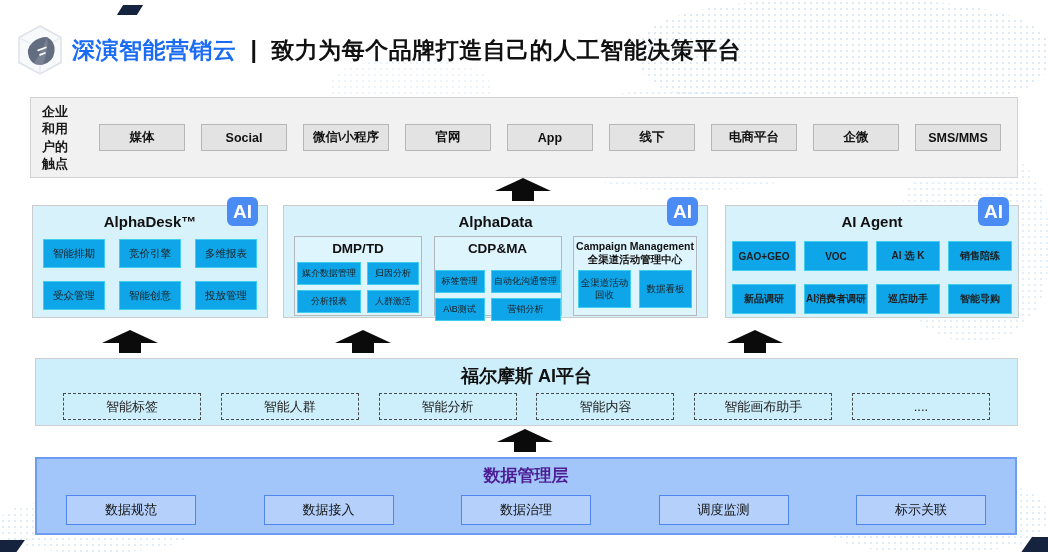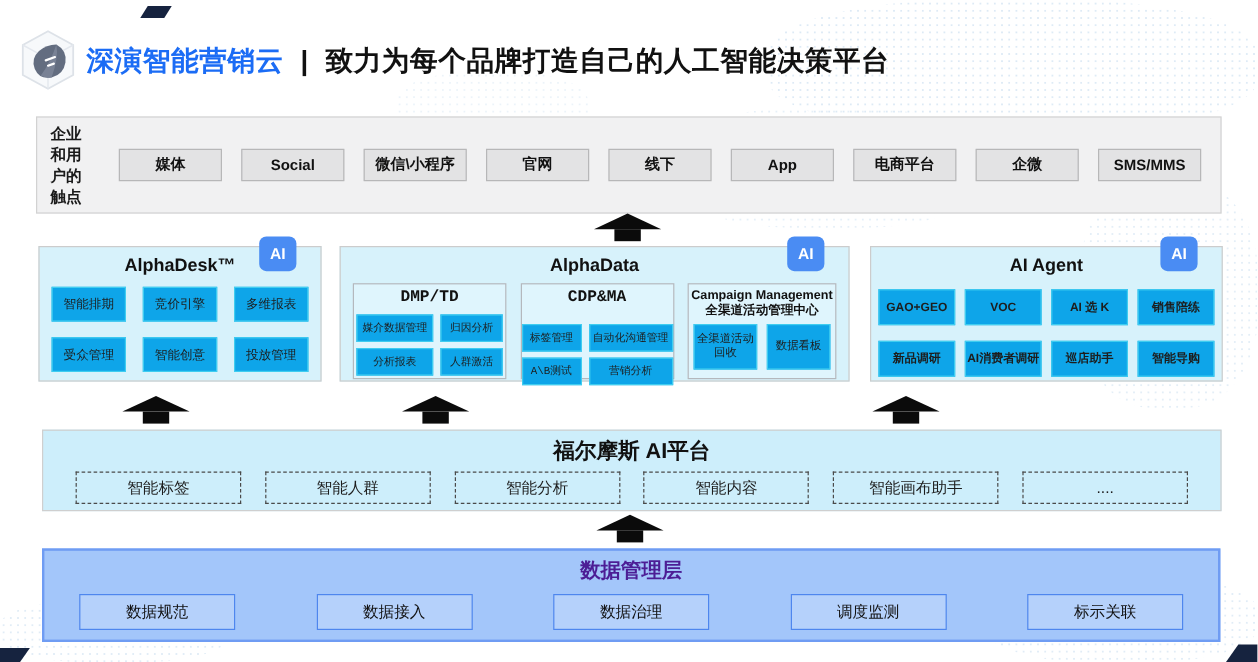--- a/index.html
+++ b/index.html
@@ -46,34 +46,34 @@
     border-right:28px solid transparent; border-bottom:13px solid #0b0b0b; }
   .arrow-stem { width:22px; height:10px; background:#0b0b0b; margin:0 auto; }
 
   
   .panel { position:absolute; top:205px; height:113px; background:#d7f2fb;
     border:1px solid #cccccc; z-index:2; }
   .panel-alphadesk { left:32px;  width:236px; }
   .panel-alphadata { left:283px; width:425px; }
   .panel-aiagent   { left:725px; width:294px; }
   .panel-title { text-align:center; font-weight:bold; font-size:15px; color:#111; margin-top:7px; }
-  .ai-badge { position:absolute; top:-9px; right:20px; width:31px; height:29px; background:#4a8cf3;
+  .ai-badge { position:absolute; top:-9px; right:9px; width:31px; height:29px; background:#4a8cf3;
     color:#fff; border-radius:6px; display:flex; align-items:center; justify-content:center;
-    font-size:13px; font-weight:bold; }
+    font-size:19px; font-weight:bold; }
 
   .cyan-box { background:#0ea5e9; border:1px solid #3fcdf0; display:flex; align-items:center;
     justify-content:center; color:#1d1d1d; text-align:center; }
 
   .desk-grid { display:grid; grid-template-columns:repeat(3,62px); gap:13px 14px;
     justify-content:center; margin-top:9px; }
   .desk-grid .cyan-box { height:29px; font-size:10.5px; }
 
   .sections { display:flex; justify-content:space-between; padding:0 10px; margin-top:6px; }
   .section { background:#dff5fd; border:1px solid #b4b8bd; height:80px; }
-  .section-dmp, .section-cdp { width:128px;font-family:Liberation Mono, monospace; }
+  .section-dmp, .section-cdp { width:128px; }
   .section-cm { width:124px; }
   .section-title { text-align:center; font-weight:bold; font-size:13.5px; color:#111; margin-top:4px; }
   .section-title-sm { text-align:center; font-weight:bold; font-size:10.5px; color:#111; margin-top:3px; line-height:1.25; }
   .section-grid { display:grid; gap:5px 6px; justify-content:center; margin-top:6px; }
   .grid-dmp { grid-template-columns:64px 52px; }
   .grid-cdp { grid-template-columns:50px 70px;margin-top:14px; }
   .section-grid .cyan-box { height:23px; font-size:9px; white-space:nowrap; }
   .cm-row { display:flex; justify-content:center; gap:8px; margin-top:4px; }
   .cm-row .cyan-box { width:53px; height:38px; font-size:9.5px; line-height:1.25; padding:1px; }
 
@@ -134,22 +134,22 @@
       <span>企业</span>
       <span>和用</span>
       <span>户的</span>
       <span>触点</span>
     </div>
     <div class="tp-items">
       <div class="tp-item">媒体</div>
       <div class="tp-item">Social</div>
       <div class="tp-item">微信\小程序</div>
       <div class="tp-item">官网</div>
+      <div class="tp-item">App</div>
       <div class="tp-item">线下</div>
-      <div class="tp-item">App</div>
       <div class="tp-item">电商平台</div>
       <div class="tp-item">企微</div>
       <div class="tp-item">SMS/MMS</div>
     </div>
   </div>
 
   <div class="arrow-up" style="left:495px; top:178px;">
     <div class="arrow-head"></div>
     <div class="arrow-stem"></div>
   </div>

